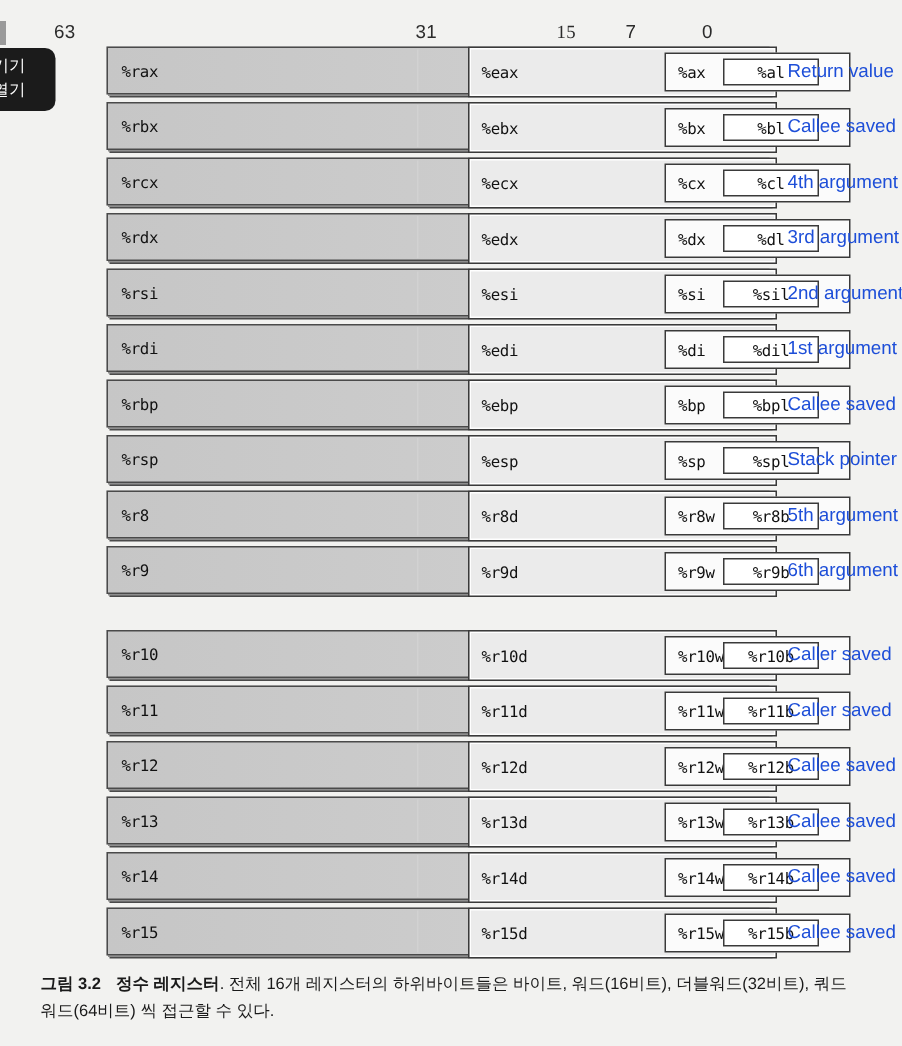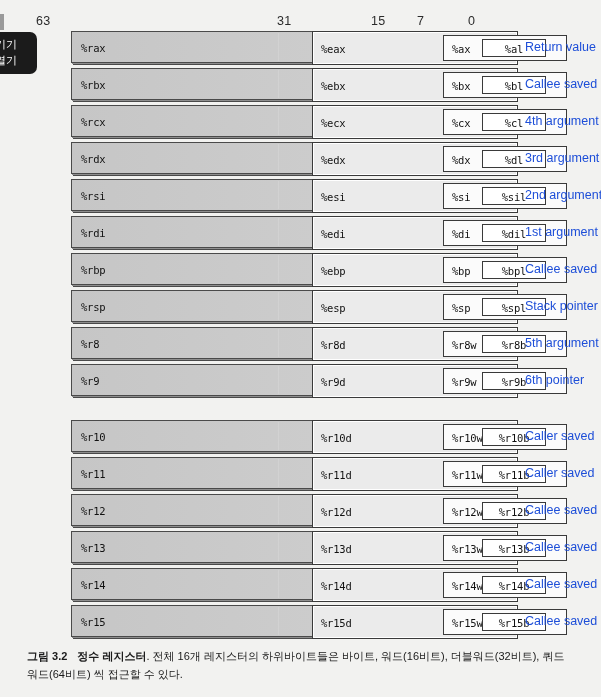--- a/index.html
+++ b/index.html
@@ -139,21 +139,21 @@
 </head>
 <body>
 
 <div id="fig-wrap">
 
   <div id="left-edge-mark"></div>
 
   <div id="col-headers">
       <div class="colnum" style="left: 36px;">63</div>
       <div class="colnum" style="left: 277px;">31</div>
-      <div class="colnum" style="left: 371px;">15</div>
+      <div class="colnum" style="left: 371px; font-family: Liberation Serif, serif;">15</div>
       <div class="colnum" style="left: 417px;">7</div>
       <div class="colnum" style="left: 468px;">0</div>
     </div>
 
   <div id="rows">
       <div class="reg-row">
         <div class="r64">
           <div class="seam"></div>
           <div class="lbl lbl64">%rax</div>
           <div class="r32">
@@ -303,21 +303,21 @@
           <div class="r32">
             <div class="lbl lbl32">%r9d</div>
             <div class="r16">
               <div class="lbl lbl16">%r9w</div>
               <div class="r8">
                 <div class="lbl lbl8">%r9b</div>
               </div>
             </div>
           </div>
         </div>
-        <div class="desc">6th pointer</div>
+        <div class="desc">6th argument</div>
       </div>
       <div class="reg-row">
         <div class="r64">
           <div class="seam"></div>
           <div class="lbl lbl64">%r10</div>
           <div class="r32">
             <div class="lbl lbl32">%r10d</div>
             <div class="r16">
               <div class="lbl lbl16">%r10w</div>
               <div class="r8">

